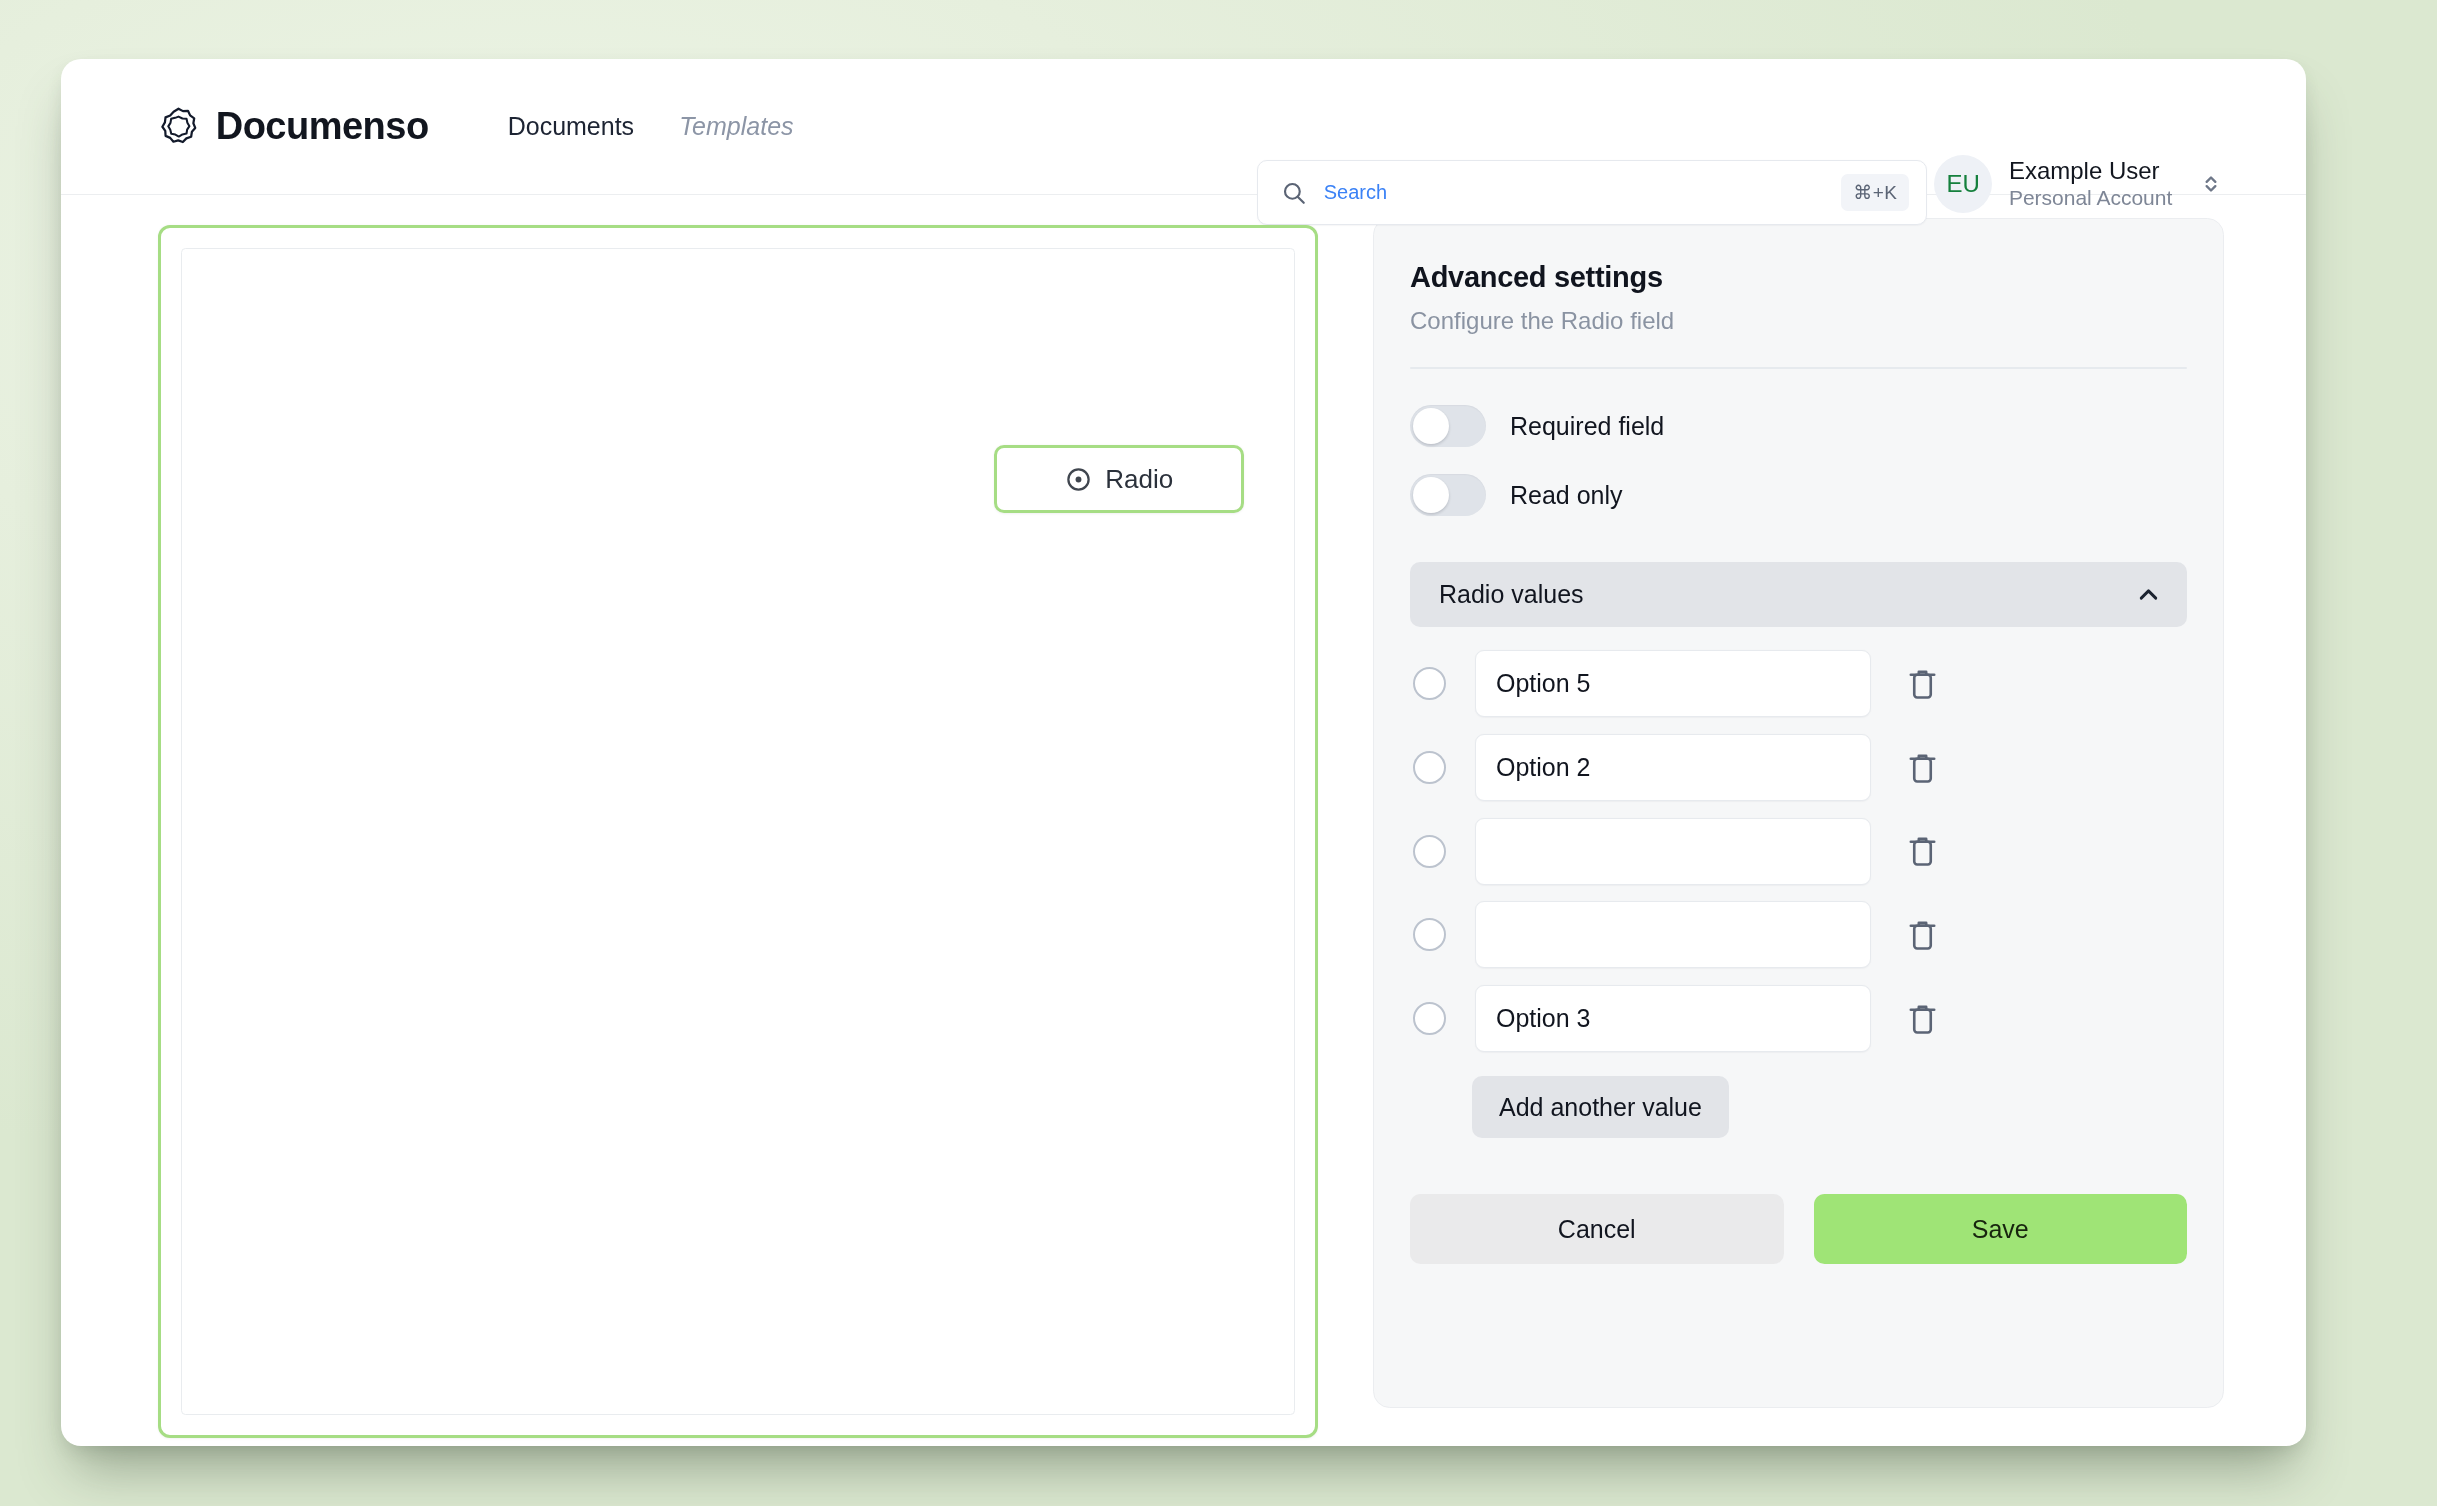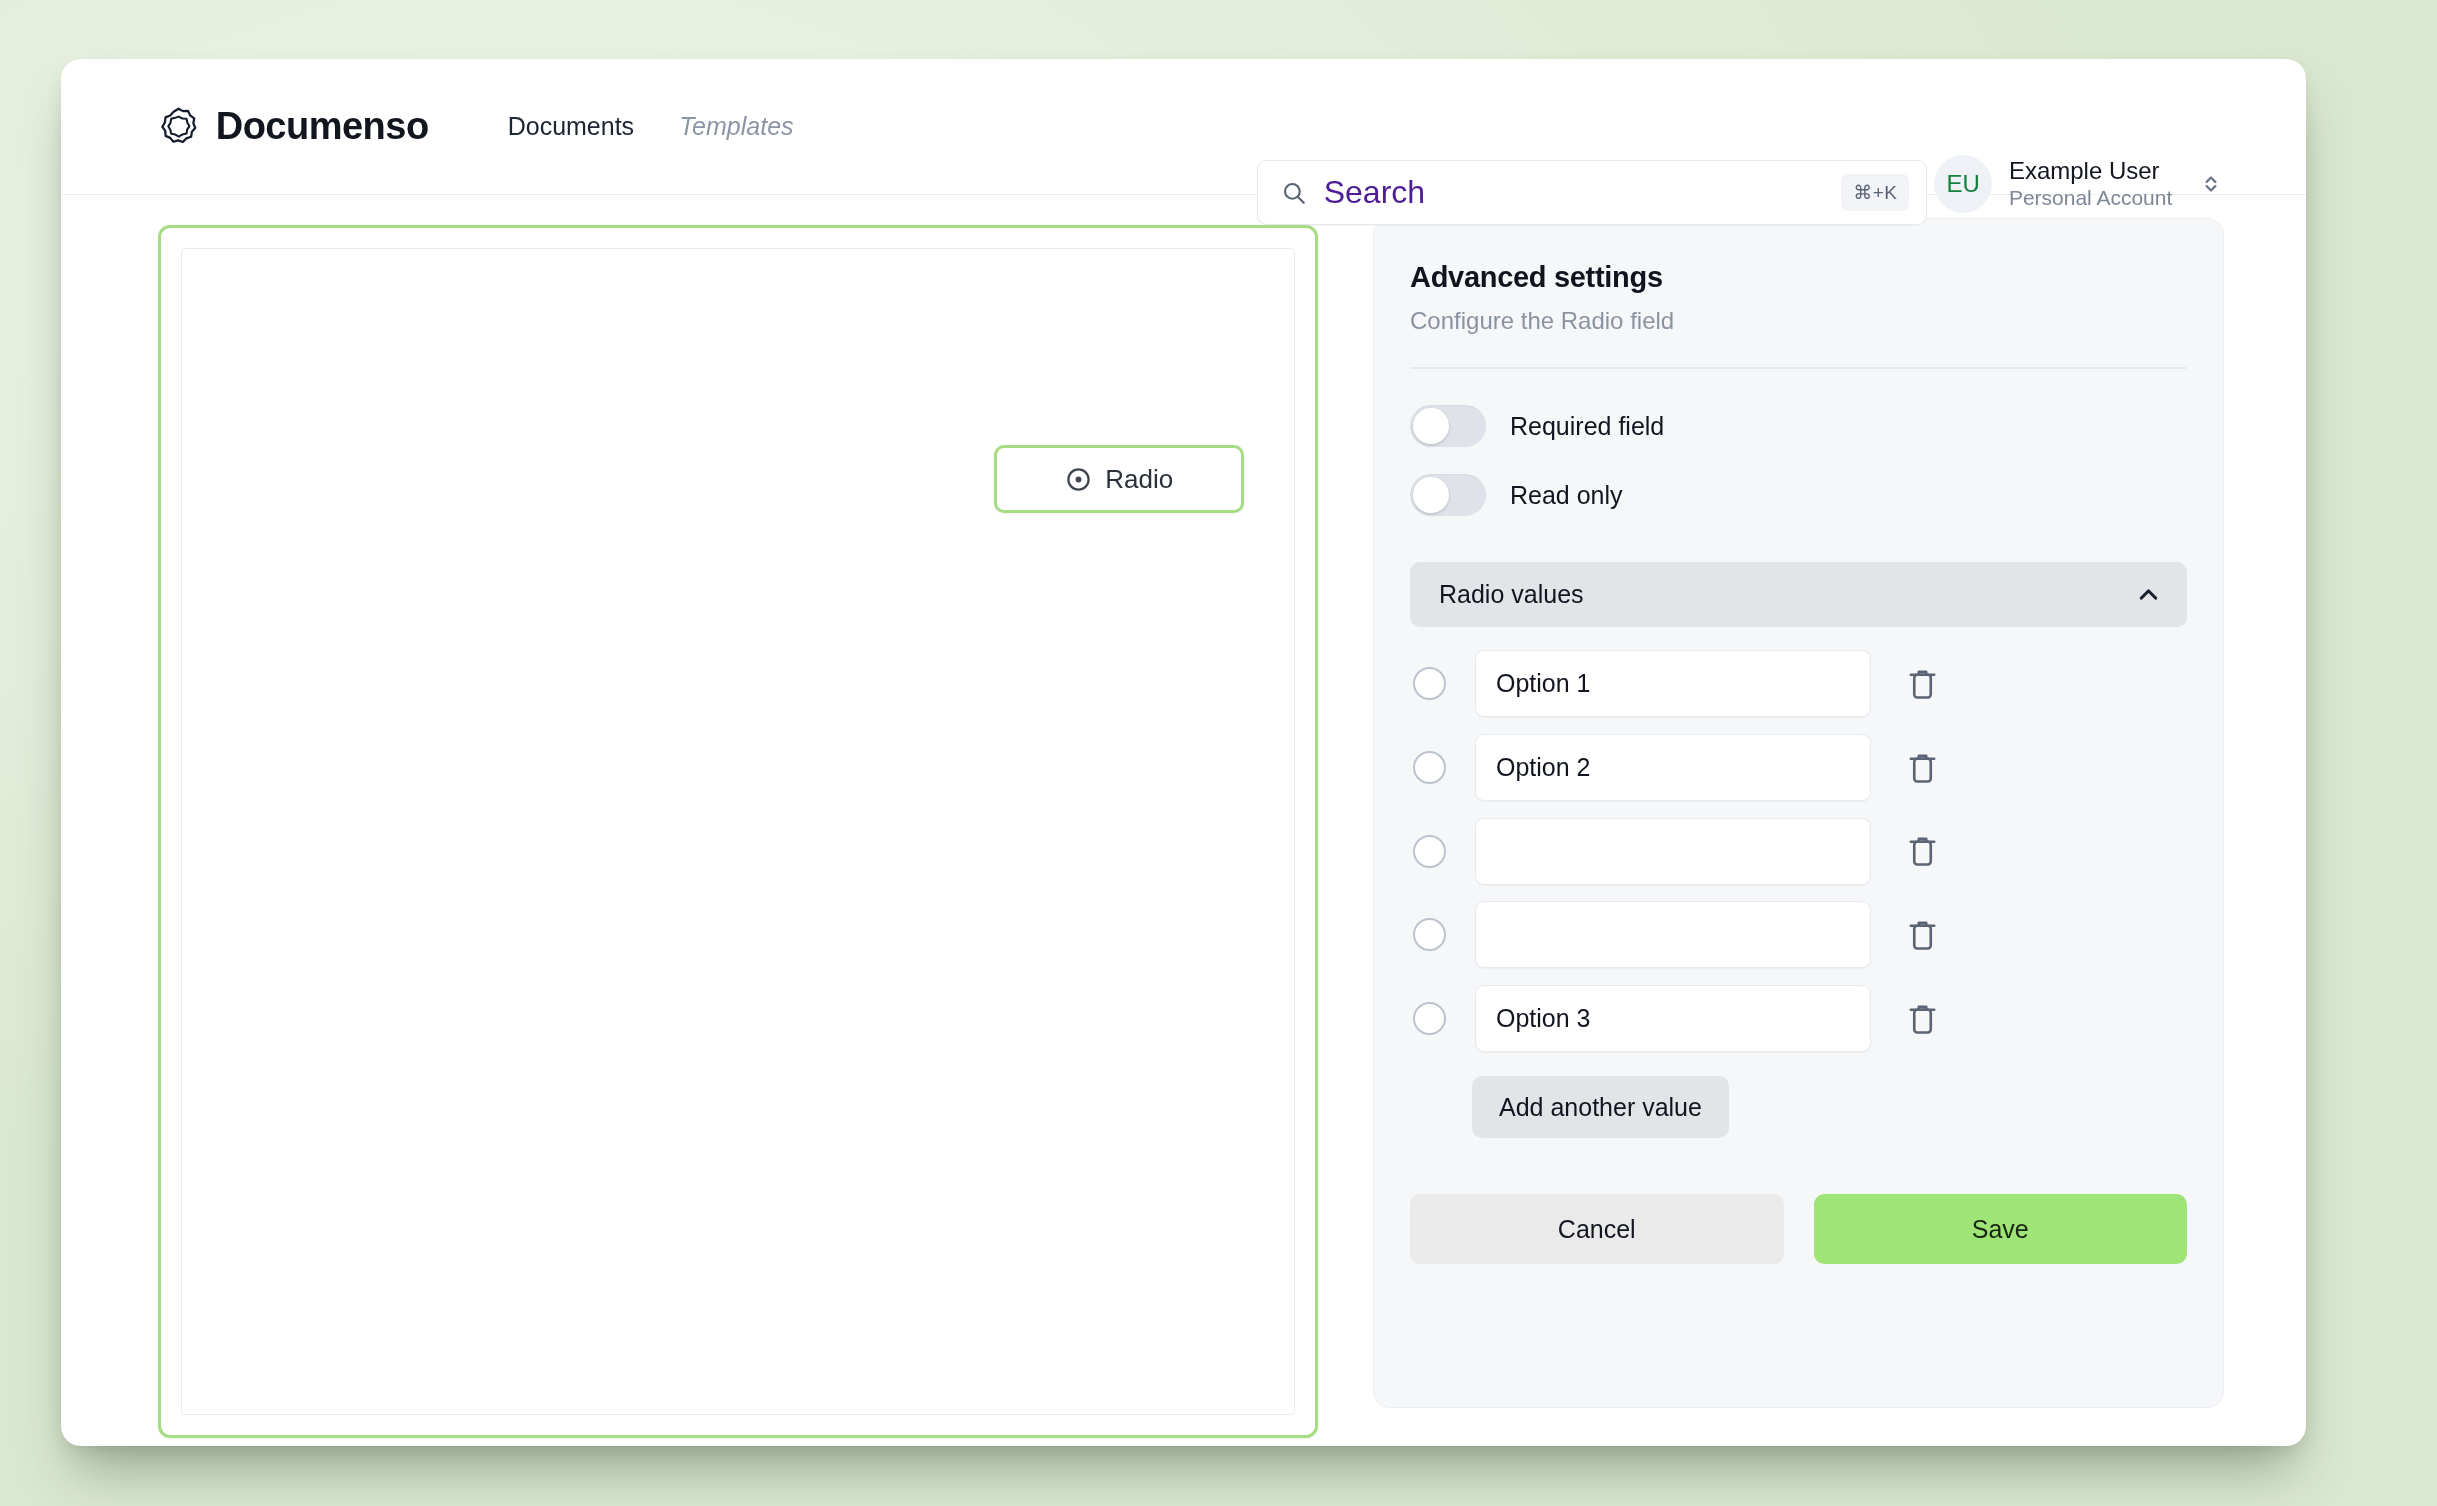--- a/index.html
+++ b/index.html
@@ -76,22 +76,22 @@
     background: #fff;
     display: flex;
     align-items: center;
     padding: 0 16.7px 0 23px;
     box-shadow: 0 0.8px 1.5px rgba(16,24,40,0.04);
     cursor: text;
   }
   .search-icon { width: 26px; height: 26px; flex: none; color: #5b6475; }
   .search-placeholder {
     margin-left: 16.7px;
-    font-size: 32px;
-    color: #4c1d95;
+    font-size: 20px;
+    color: #3b82f6;
     flex: 1;
   }
   .kbd {
     background: #f2f4f8;
     border-radius: 6.8px;
     padding: 6.8px 12px;
     font-size: 19px;
     color: #5b6475;
     letter-spacing: 0.4px;
   }
@@ -391,21 +391,21 @@
         <span class="accordion-label">Radio values</span>
         <svg class="chevron-up" viewBox="0 0 24 24" fill="none" stroke="currentColor" stroke-width="2.4" stroke-linecap="round" stroke-linejoin="round">
           <polyline points="6 15 12 9 18 15"></polyline>
         </svg>
       </div>
 
       <div class="options">
 
         <div class="option-row">
           <div class="radio-dot"></div>
-          <div class="option-input">Option 1</div>
+          <div class="option-input">Option 5</div>
           <svg class="trash" viewBox="0 0 24 26" fill="none" stroke="currentColor" stroke-width="1.9" stroke-linecap="round" stroke-linejoin="round">
             <path d="M3.5 6.3h17"></path>
               <path d="M9.3 6.3V4.2h5.4v2.1"></path>
             <rect x="6" y="6.3" width="12" height="16.5" rx="2.1"></rect>
           </svg>
         </div>
 
         <div class="option-row">
           <div class="radio-dot"></div>
           <div class="option-input">Option 2</div>

